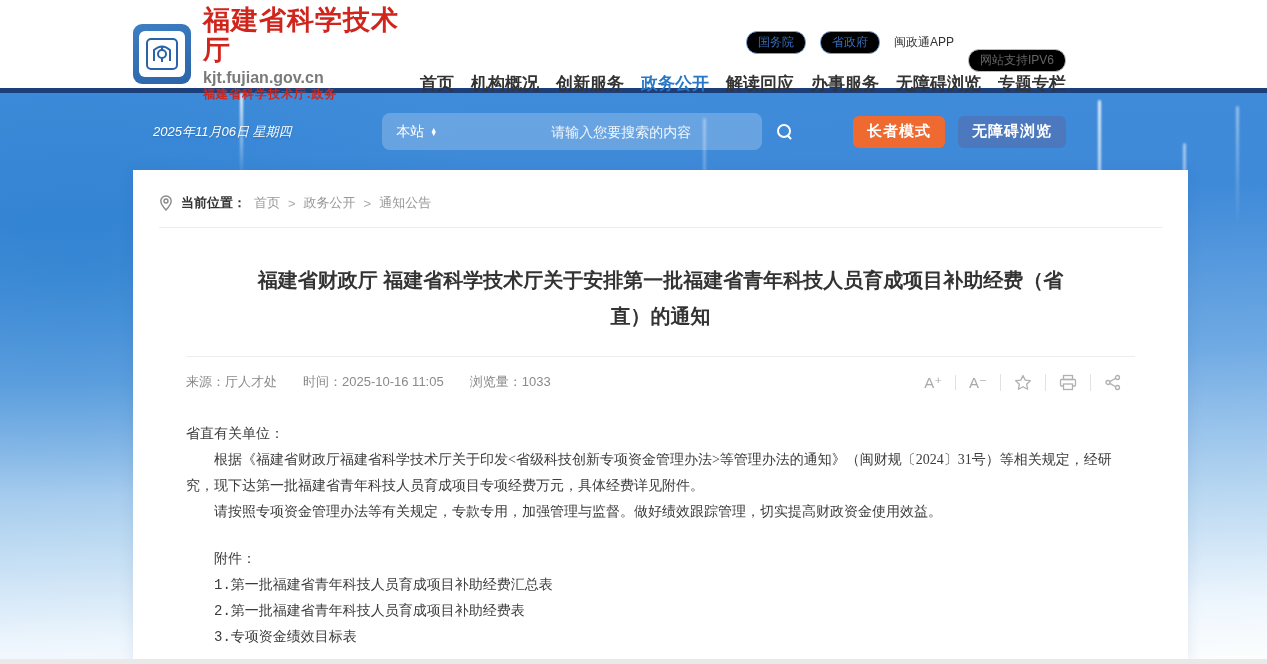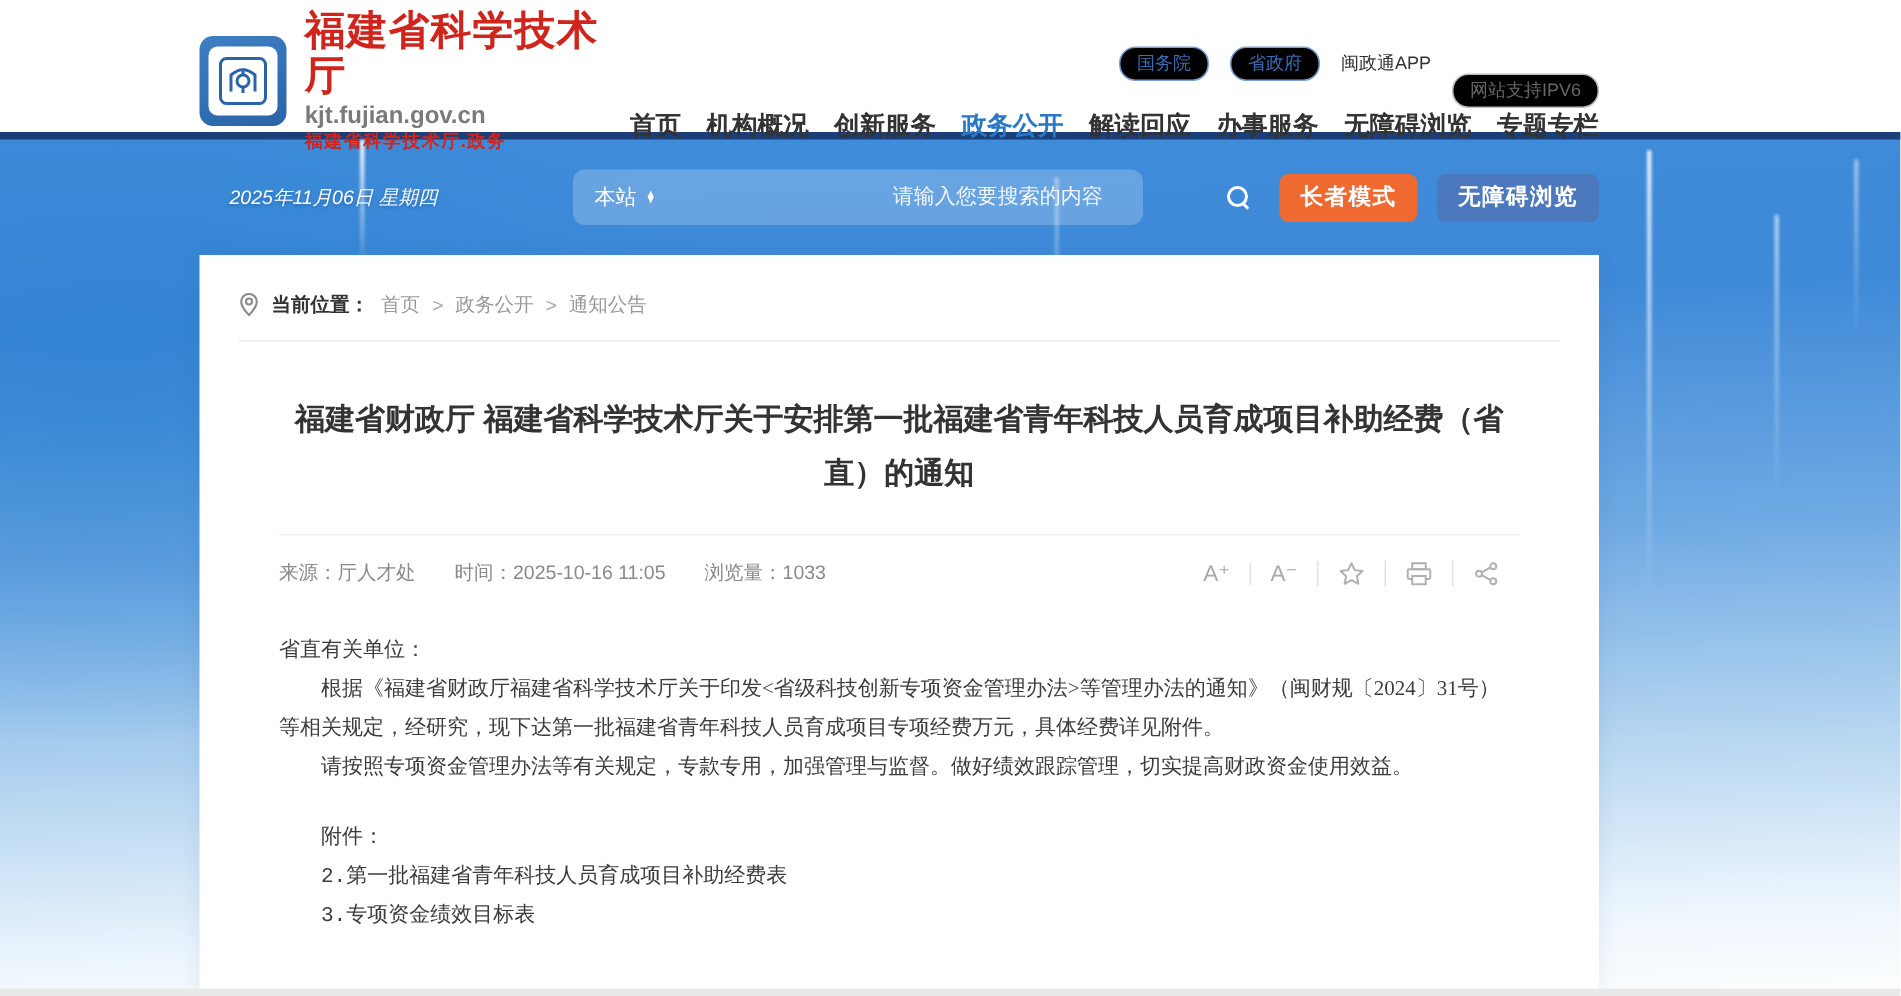--- a/index.html
+++ b/index.html
@@ -44,34 +44,34 @@
   .b6 { left:1236px; top:18px; height:120px; opacity:.5; }
 
   .banner-row { position:absolute; left:133px; top:25px; width:933px; display:flex; align-items:center; justify-content:space-between; }
   .banner-date { color:#fff; font-size:13px; margin-left:20px; white-space:nowrap; text-shadow:0 1px 2px rgba(0,40,90,.25);font-style:italic; }
 
   .search-box { width:380px; height:37px; border-radius:8px; background:rgba(255,255,255,0.22);
     display:flex; align-items:center; padding:0 14px; color:#fff;gap:45px; }
   .search-scope { display:flex; align-items:center; gap:6px; font-size:14px; cursor:pointer; white-space:nowrap; }
   .sort-arrows { display:flex; flex-direction:column; line-height:0.55; font-size:7px; color:#fff; }
   .search-divider { width:1px; height:16px; background:rgba(255,255,255,0.55); margin:0 12px; }
-  .search-input { flex:1; border:none; outline:none; background:transparent; color:#fff; font-size:14px; font-family:Liberation Serif, serif;margin-left:44px; }
+  .search-input { flex:1; border:none; outline:none; background:transparent; color:#fff; font-size:14px; font-family:Liberation Sans, sans-serif; }
   .search-input::placeholder { color:rgba(255,255,255,0.9); }
   .mag-icon { width:16px; height:16px; position:relative; flex:0 0 auto; cursor:pointer; }
   .mag-icon::before { content:""; position:absolute; left:0; top:0; width:10px; height:10px; border:2px solid #fff; border-radius:50%; }
   .mag-icon::after { content:""; position:absolute; left:10px; top:10px; width:6px; height:2px; background:#fff; transform:rotate(45deg); transform-origin:left center; border-radius:1px; }
 
   .banner-buttons { display:flex; gap:13px; }
   .btn { height:32px; border:none; border-radius:6px; color:#fff; font-size:15px; font-weight:bold;
     font-family:inherit; padding:0 14px; cursor:pointer; letter-spacing:1px; }
   .btn-elder { background:#ee6a31; }
   .btn-access { background:rgba(77,116,184,0.85); }
 
   
-  .card { position:absolute; left:133px; top:170px; width:933px; height:494px; background:#fff; z-index:2;
+  .card { position:absolute; left:133px; top:170px; width:1055px; height:494px; background:#fff; z-index:2;
     box-shadow:0 2px 14px rgba(40,80,140,0.10); }
   .breadcrumb { display:flex; align-items:center; gap:8px; margin:0 26px; padding:24px 0 15px;
     border-bottom:1px solid #ececec; font-size:13px; color:#999; }
   .crumb-label { color:#333; font-weight:bold; }
   .crumb-item { color:#999; cursor:pointer; }
   .crumb-sep { color:#aaa; }
   .loc-icon { color:#8a8a8a; display:flex; }
 
   .article { padding:0 53px; }
   .article-title { margin:34px auto 0; max-width:810px; text-align:center; font-size:20px; line-height:36px;
@@ -226,20 +226,21 @@
 
       <div class="body-text">
         <p>省直有关单位：</p>
         <p class="indent">根据《福建省财政厅福建省科学技术厅关于印发&lt;省级科技创新专项资金管理办法&gt;等管理办法的通知》（闽财规〔2024〕31号）等相关规定，经研究，现下达第一批福建省青年科技人员育成项目专项经费万元，具体经费详见附件。</p>
         <p class="indent">请按照专项资金管理办法等有关规定，专款专用，加强管理与监督。做好绩效跟踪管理，切实提高财政资金使用效益。</p>
       </div>
 
       <div class="attachments">
         <span class="att-label">附件：</span>
         <span class="att-list">
+          <div class="att-item">1.第一批福建省青年科技人员育成项目补助经费汇总表</div>
           <div class="att-item">2.第一批福建省青年科技人员育成项目补助经费表</div>
           <div class="att-item">3.专项资金绩效目标表</div>
         </span>
       </div>
     </div>
   </div>
 
   <div class="footer-strip"></div>
 </div>
 

